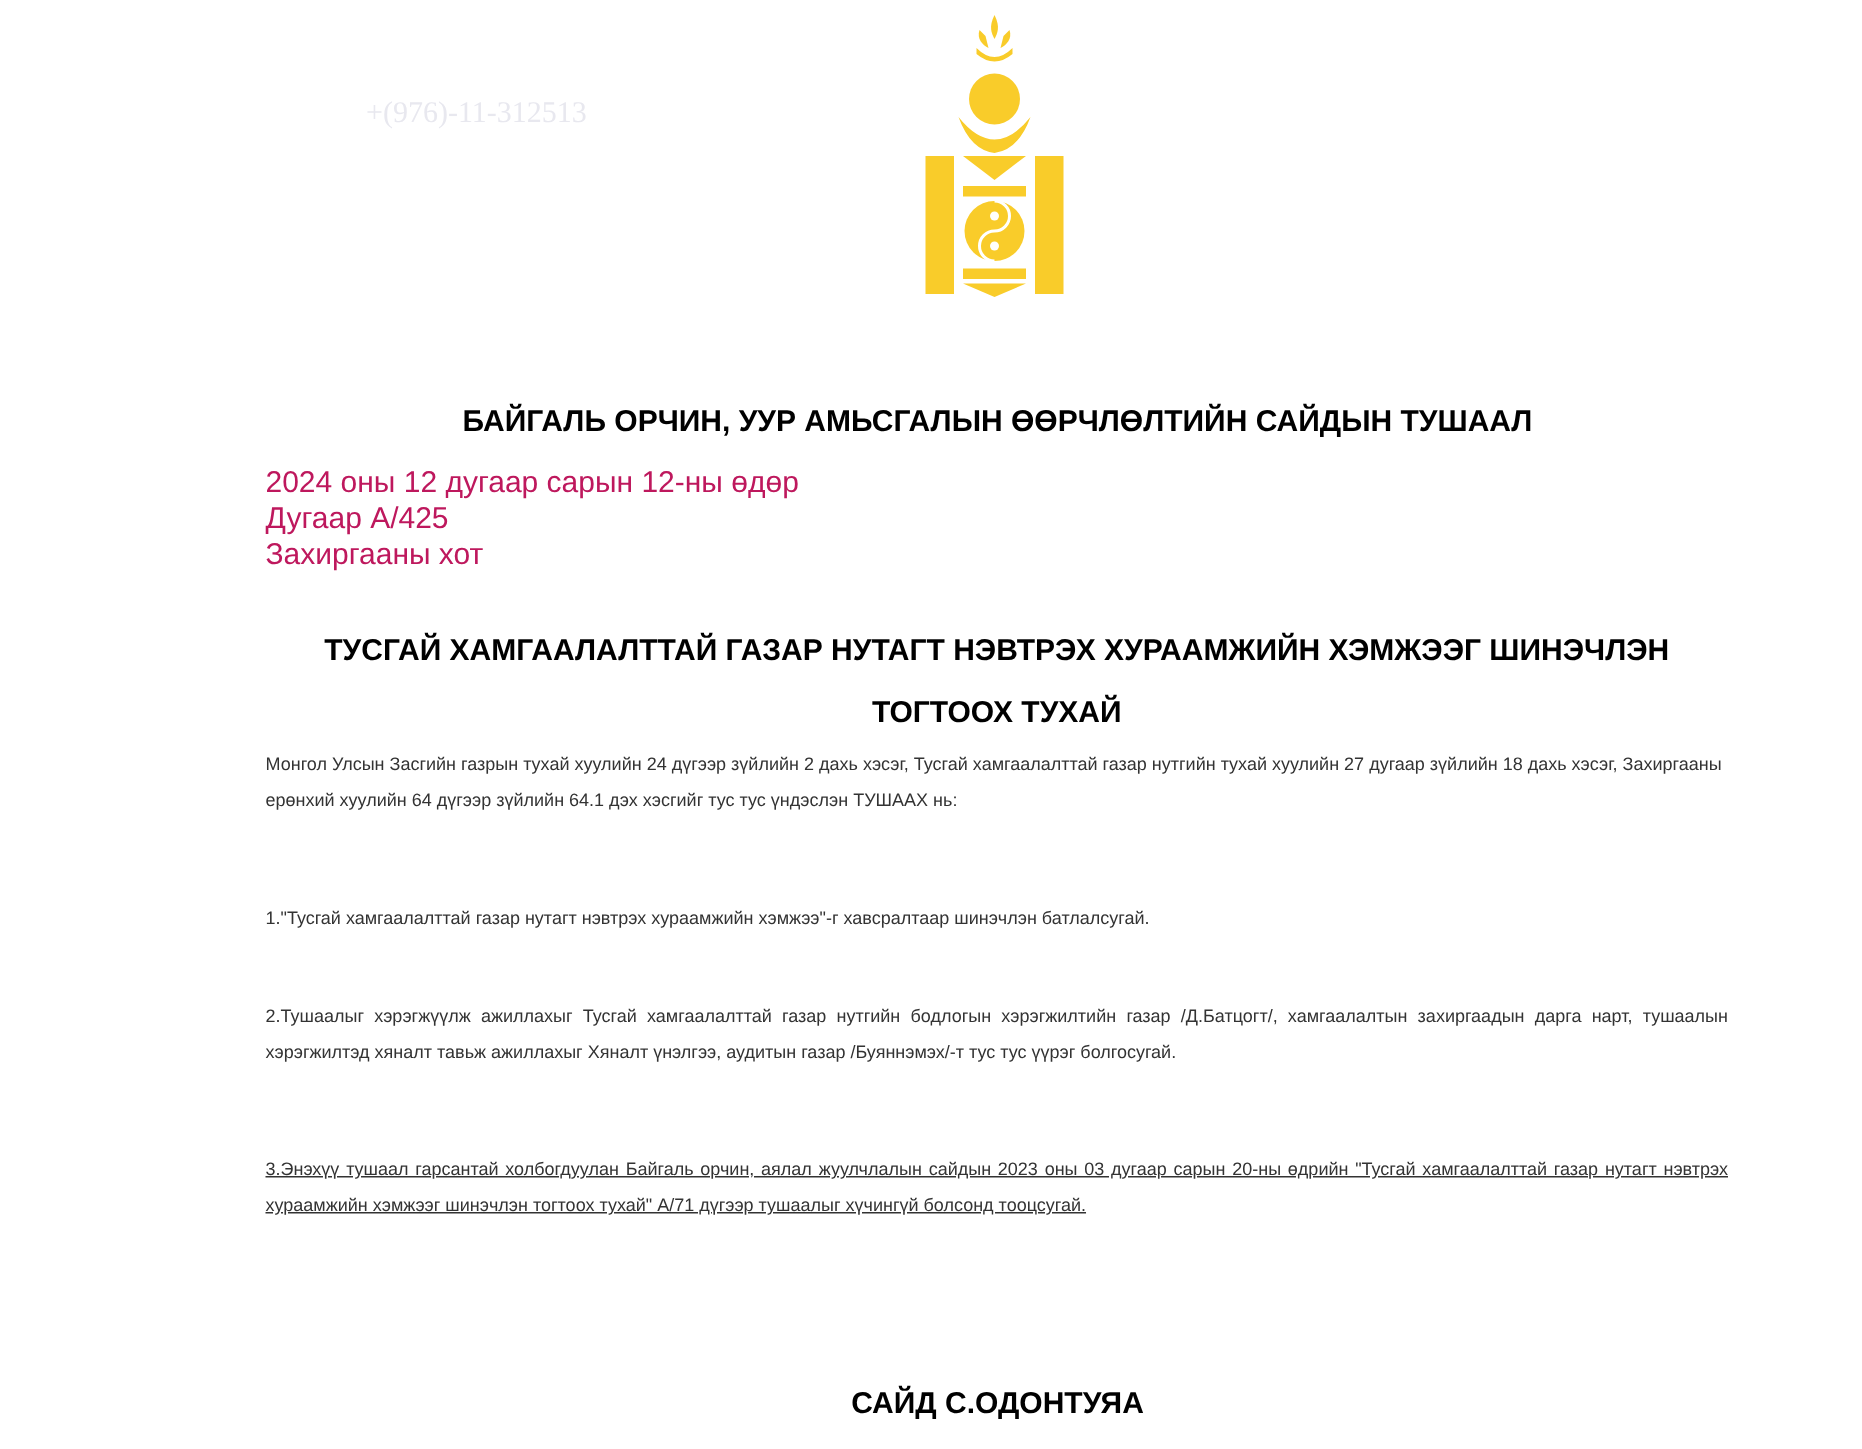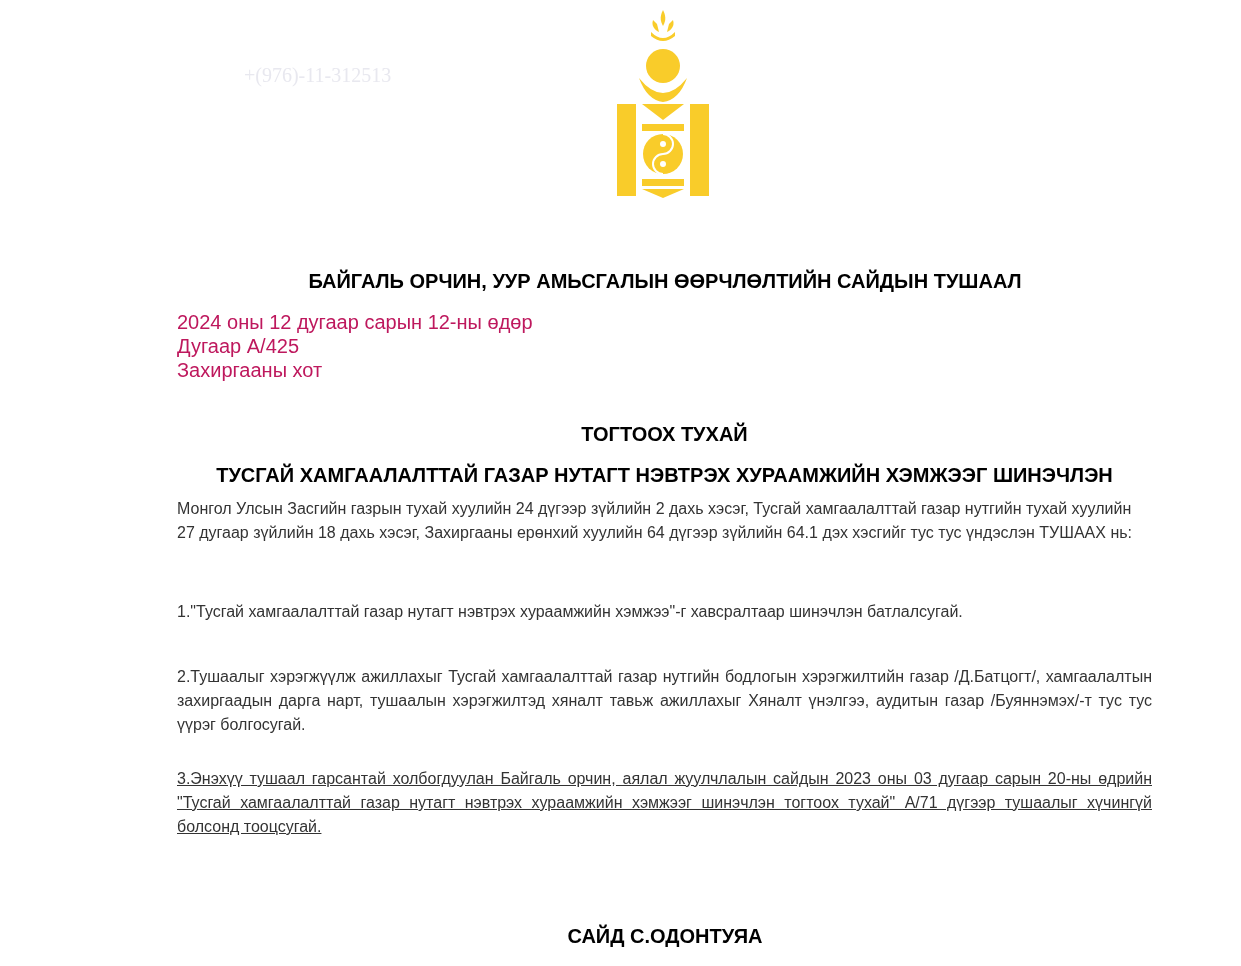--- a/index.html
+++ b/index.html
@@ -6,21 +6,21 @@
     body { width: 1241px; height: 966px; position: relative; overflow: hidden;
       font-family: "Liberation Sans", sans-serif; color: #333333; }
     .phone { position: absolute; left: 244px; top: 64px; font-family: "Liberation Serif", serif;
       font-size: 20px; color: #e8e8ef; }
     .emblem { position: absolute; left: 615px; top: 8px; width: 96px; height: 190px; }
     .ministry-title { position: absolute; left: 0; width: 1330px; top: 270px; text-align: center;
       font-weight: bold; font-size: 20px; color: #000; }
     .meta { position: absolute; left: 177px; top: 310px; font-size: 20px; line-height: 24px; color: #be185d; }
     .order-title { position: absolute; left: 177px; width: 975px; top: 414px; text-align: center;
       font-weight: bold; font-size: 20px; color: #000; line-height: 41px; }
-    .para { position: absolute; left: 177px; width: 975px; font-size: 16px; line-height: 24px;
+    .para { position: absolute; left: 177px; width: 975px; font-size: 12px; line-height: 24px;
       color: #333; text-align: justify; }
     .p0 { top: 497px; text-align: left; }
     .p1 { top: 600px; }
     .p2 { top: 665px; }
     .p3 { top: 767px; text-decoration: underline; }
     .signature { position: absolute; left: 0; width: 1330px; top: 925px; text-align: center;
       font-weight: bold; font-size: 20px; color: #000; }
   </style>
 </head>
 <body>
@@ -50,22 +50,22 @@
 
 <div class="ministry-title">БАЙГАЛЬ ОРЧИН, УУР АМЬСГАЛЫН ӨӨРЧЛӨЛТИЙН САЙДЫН ТУШААЛ</div>
 
 <div class="meta">
   <div>2024 оны 12 дугаар сарын 12-ны өдөр</div>
   <div>Дугаар А/425</div>
   <div>Захиргааны хот</div>
 </div>
 
 <div class="order-title">
+  <div>ТУСГАЙ ХАМГААЛАЛТТАЙ ГАЗАР НУТАГТ НЭВТРЭХ ХУРААМЖИЙН ХЭМЖЭЭГ ШИНЭЧЛЭН</div>
   <div>ТОГТООХ ТУХАЙ</div>
-  <div>ТУСГАЙ ХАМГААЛАЛТТАЙ ГАЗАР НУТАГТ НЭВТРЭХ ХУРААМЖИЙН ХЭМЖЭЭГ ШИНЭЧЛЭН</div>
 </div>
 
 <div class="para p0">Монгол Улсын Засгийн газрын тухай хуулийн 24 дүгээр зүйлийн 2 дахь хэсэг, Тусгай хамгаалалттай газар нутгийн тухай хуулийн 27 дугаар зүйлийн 18 дахь хэсэг, Захиргааны ерөнхий хуулийн 64 дүгээр зүйлийн 64.1 дэх хэсгийг тус тус үндэслэн ТУШААХ нь:</div>
 <div class="para p1">1."Тусгай хамгаалалттай газар нутагт нэвтрэх хураамжийн хэмжээ"-г хавсралтаар шинэчлэн батлалсугай.</div>
 <div class="para p2">2.Тушаалыг хэрэгжүүлж ажиллахыг Тусгай хамгаалалттай газар нутгийн бодлогын хэрэгжилтийн газар /Д.Батцогт/, хамгаалалтын захиргаадын дарга нарт, тушаалын хэрэгжилтэд хяналт тавьж ажиллахыг Хяналт үнэлгээ, аудитын газар /Буяннэмэх/-т тус тус үүрэг болгосугай.</div>
 <div class="para p3">3.Энэхүү тушаал гарсантай холбогдуулан Байгаль орчин, аялал жуулчлалын сайдын 2023 оны 03 дугаар сарын 20-ны өдрийн "Тусгай хамгаалалттай газар нутагт нэвтрэх хураамжийн хэмжээг шинэчлэн тогтоох тухай" А/71 дүгээр тушаалыг хүчингүй болсонд тооцсугай.</div>
 
 <div class="signature">САЙД С.ОДОНТУЯА</div>
 
 </body></html>

